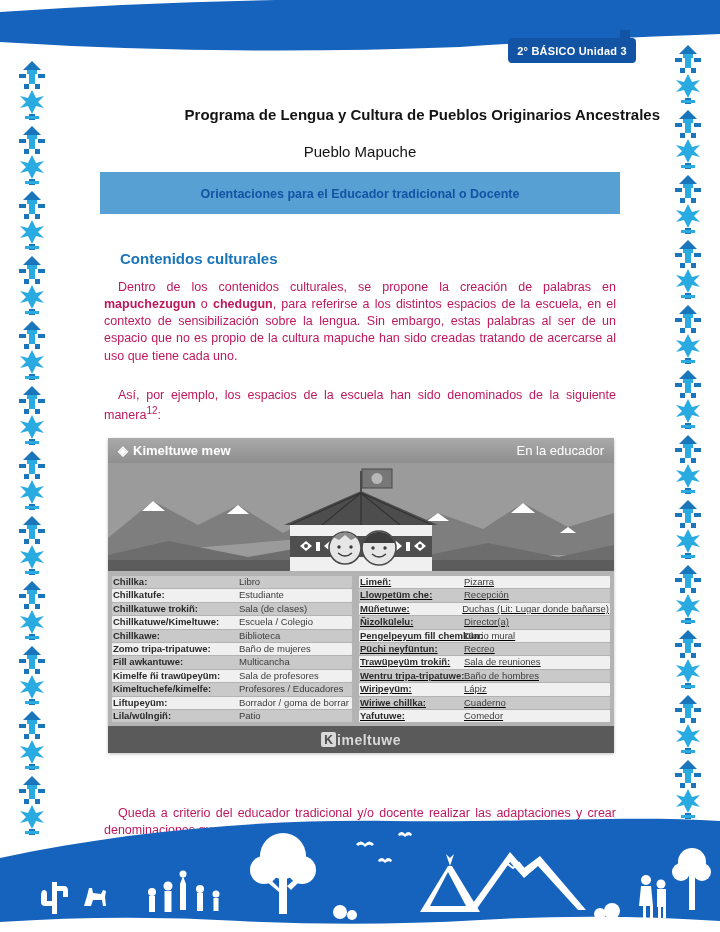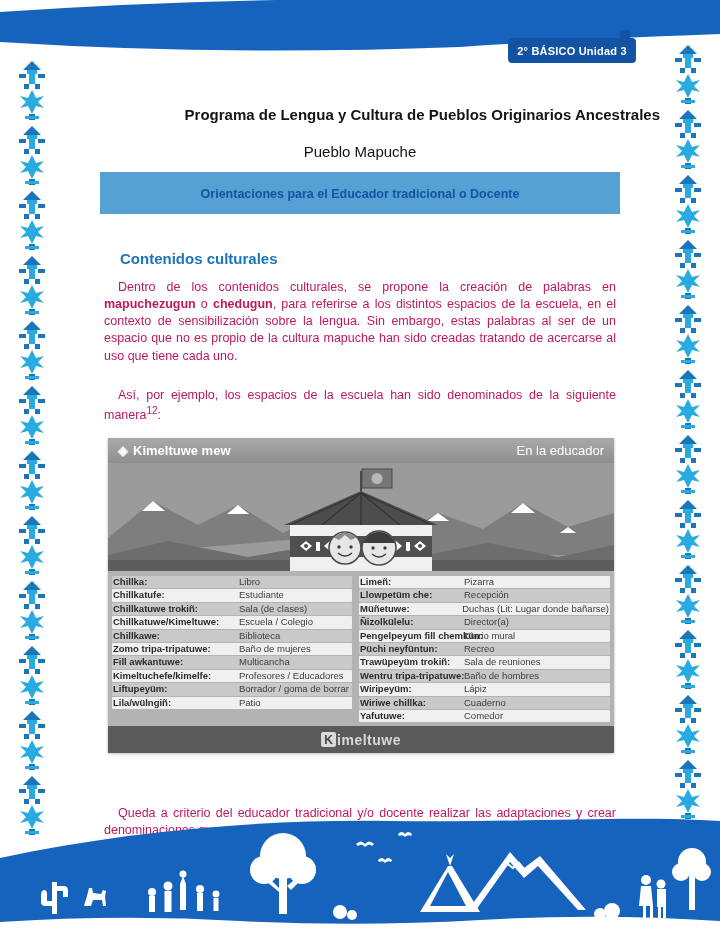--- a/index.html
+++ b/index.html
@@ -51,21 +51,21 @@
   .illus-header {
     height:25px; background:linear-gradient(#a9a9a9,#8f8f8f);
     display:flex; align-items:center; justify-content:space-between; padding:0 10px;
     color:#ffffff; font-size:13px;
   }
   .illus-header .left { font-weight:bold; display:flex; align-items:center; gap:5px; }
   .illus-scene { display:block; }
   .illus-table { display:flex; gap:7px; padding:5px 4px 4px 4px; background:#b3b3b3; }
   .col { display:flex; flex-direction:column; gap:1px; }
   .col-left { width:243px; }
-  .col-right { width:251px; }
+  .col-right { width:251px;text-decoration:underline; }
   .trow { display:flex; align-items:flex-start; height:12.4px; padding:0 1px; border-radius:1px; }
   .col-left .trow:nth-child(odd)  { background:#c9c9c9; }
   .col-left .trow:nth-child(even) { background:#f0f0f0; }
   .col-right .trow:nth-child(odd)  { background:#f0f0f0; }
   .col-right .trow:nth-child(even) { background:#c9c9c9; }
   .trow .term { font-weight:bold; font-size:9.5px; color:#2a2a2a; white-space:nowrap; }
   .col-left  .term { width:126px; }
   .col-right .term { width:104px; }
   .trow .trans { font-size:9.5px; color:#3c3c3c; white-space:nowrap; }
   .illus-footer {
@@ -236,20 +236,24 @@
             </div>
           <div class="trow">
               <span class="term">Zomo tripa-tripatuwe:</span>
               <span class="trans">Baño de mujeres</span>
             </div>
           <div class="trow">
               <span class="term">Fill awkantuwe:</span>
               <span class="trans">Multicancha</span>
             </div>
           <div class="trow">
+              <span class="term">Kimelfe ñi trawüpeyüm:</span>
+              <span class="trans">Sala de profesores</span>
+            </div>
+          <div class="trow">
               <span class="term">Kimeltuchefe/kimelfe:</span>
               <span class="trans">Profesores / Educadores</span>
             </div>
           <div class="trow">
               <span class="term">Liftupeyüm:</span>
               <span class="trans">Borrador / goma de borrar</span>
             </div>
           <div class="trow">
               <span class="term">Lila/wülngiñ:</span>
               <span class="trans">Patio</span>

